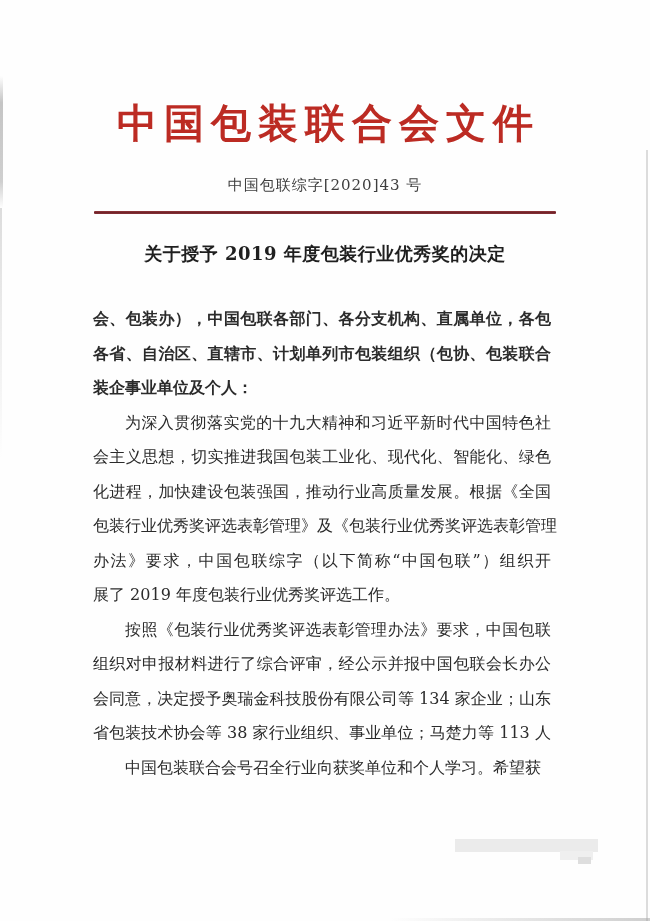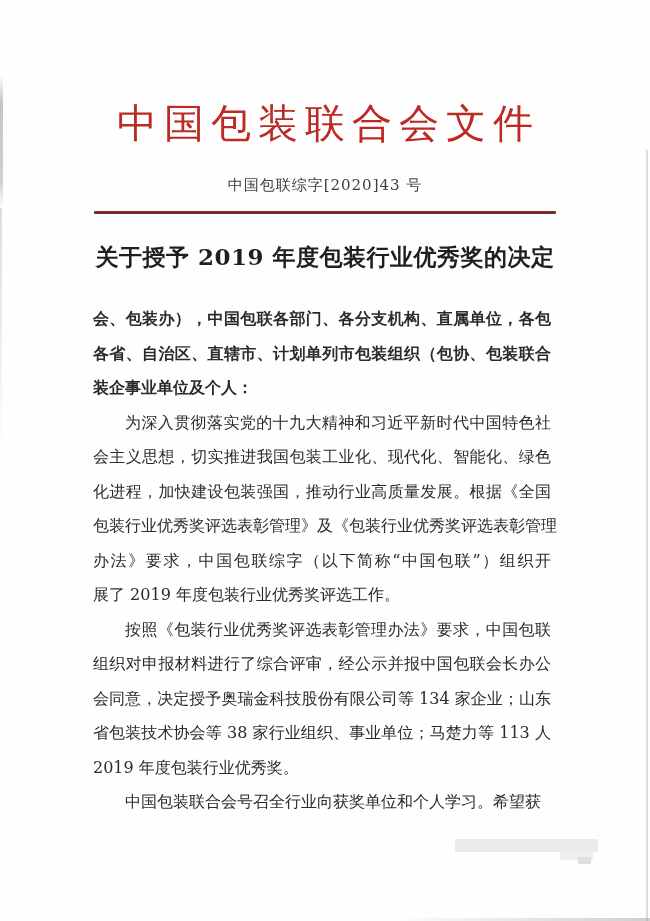--- a/index.html
+++ b/index.html
@@ -11,21 +11,21 @@
     overflow: hidden;
     font-family: "DejaVu Serif", "Liberation Serif", serif;
   }
   .org-title {
     position: absolute;
     top: 96px;
     left: 0;
     width: 100%;
     text-align: center;
     font-size: 40px;
-    font-weight: normal;
+    font-weight: bold;
     color: #bc2b23;
     letter-spacing: 7px;
     padding-left: 7px;
     box-sizing: border-box;
     white-space: nowrap;
   }
   .doc-number {
     position: absolute;
     top: 176px;
     left: 0;
@@ -43,21 +43,21 @@
     height: 3px;
     background: linear-gradient(to bottom, #93383c, #6e2229 55%, #8a343a);
     border-radius: 1px;
   }
   .heading {
     position: absolute;
     top: 242px;
     left: 0;
     width: 100%;
     text-align: center;
-    font-size: 23px;
+    font-size: 18px;
     font-weight: bold;
     color: #1f1f1f;
     letter-spacing: 0.5px;
     white-space: nowrap;
   }
   .body-block {
     position: absolute;
     top: 302px;
     left: 93px;
     width: 458px;
@@ -130,21 +130,20 @@
       <div class="line indent">为深入贯彻落实党的十九大精神和习近平新时代中国特色社</div>
       <div class="line">会主义思想，切实推进我国包装工业化、现代化、智能化、绿色</div>
       <div class="line">化进程，加快建设包装强国，推动行业高质量发展。根据《全国</div>
       <div class="line">包装行业优秀奖评选表彰管理》及《包装行业优秀奖评选表彰管理</div>
       <div class="line">办法》要求，中国包联综字（以下简称“中国包联”）组织开</div>
       <div class="line para-final">展了 2019 年度包装行业优秀奖评选工作。</div>
       <div class="line indent">按照《包装行业优秀奖评选表彰管理办法》要求，中国包联</div>
       <div class="line">组织对申报材料进行了综合评审，经公示并报中国包联会长办公</div>
       <div class="line">会同意，决定授予奥瑞金科技股份有限公司等 134 家企业；山东</div>
       <div class="line">省包装技术协会等 38 家行业组织、事业单位；马楚力等 113 人</div>
-      <div class="line para-final">2019 年度包装行业优秀奖。</div>
       <div class="line indent para-final">中国包装联合会号召全行业向获奖单位和个人学习。希望获</div>
     </div>
 
   <div class="edge-left-top"></div>
   <div class="edge-left-low"></div>
   <div class="edge-right"></div>
   <div class="shadow-band"></div>
   <div class="shadow-notch"></div>
   <div class="shadow-mark"></div>
   <div class="edge-bottom"></div>

